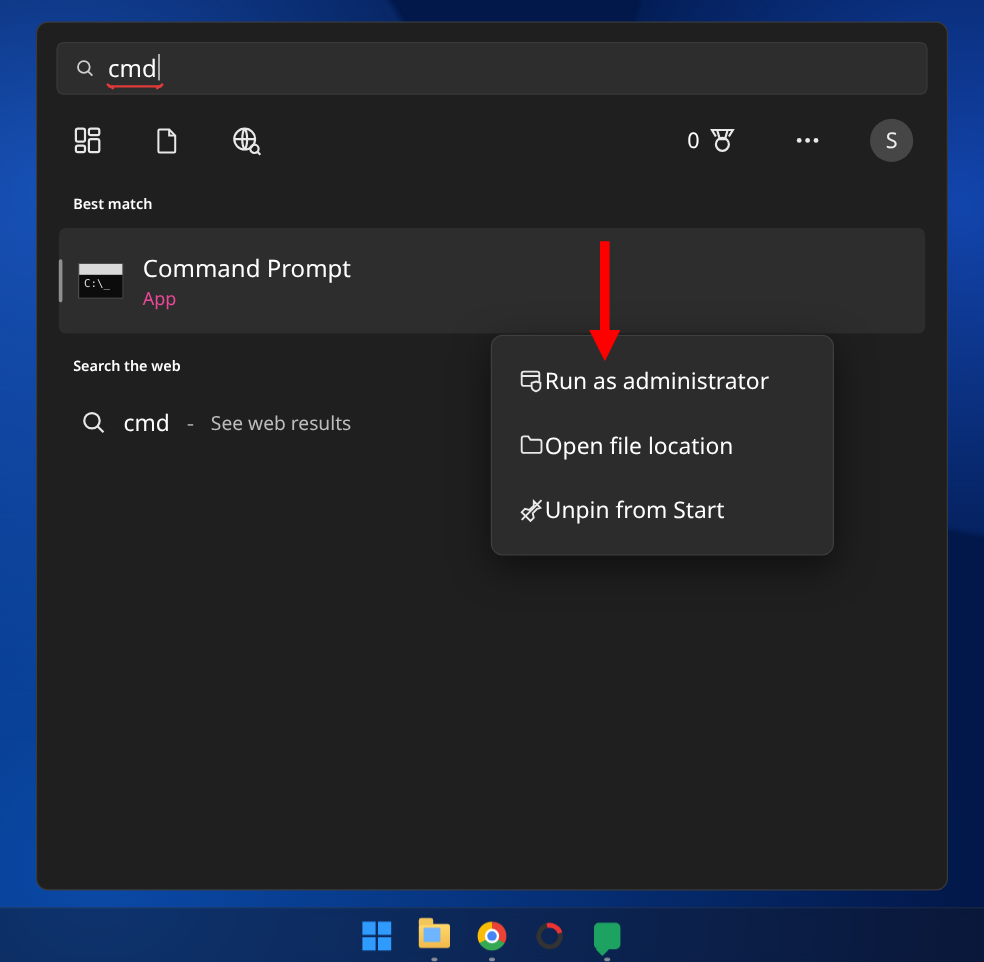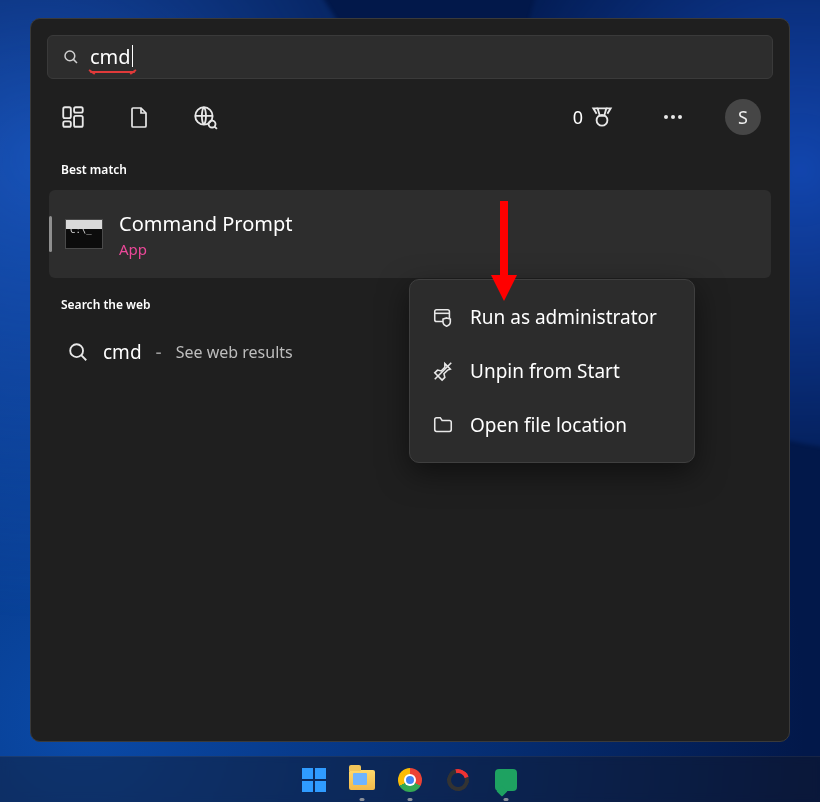--- a/index.html
+++ b/index.html
@@ -57,39 +57,39 @@
     background: #2d2d2d; border-radius: 6px; height: 88px;
     display:flex; align-items:center; gap: 16px; padding: 0 16px;
     margin: 0 2px;
   }
   .result::before {
     content:""; position:absolute; left:0px; top:26px; width:3px; height:36px;
     background:#8f8f8f; border-radius:2px;
   }
   .app-icon {
     width: 38px; height: 30px; background:#0c0c0c; border:1px solid #4a4a4a;
-    position:relative; display:flex; align-items:flex-start; padding-left:4px;
+    position:relative; display:flex; align-items:center; padding-left:4px;
   }
   .app-icon .ttl { position:absolute; top:0; left:0; right:0; height:9px; background:#d9d9d9; }
   .app-icon .cx { font: 9px/1 monospace; color:#ddd; margin-top:6px; }
   .result .meta { display:flex; flex-direction:column; gap:2px; }
   .result .title { font-size: 20px; }
   .result .sub   { font-size: 15px; color:#ec4899; }
 
   .webrow { display:flex; align-items:center; gap:14px; padding: 14px 20px; font-size:19px; }
   .webrow .dash { color:#9a9a9a; }
   .webrow .hint { color:#bdbdbd; font-size:16px; }
 
   .context {
     position:absolute; left:378px; top:260px; width:286px;
     background:#2c2c2c; border:1px solid #3f3f3f; border-radius:10px;
     padding: 10px 0; box-shadow: 0 10px 30px rgba(0,0,0,.5);
   }
   .ctx-item {
-    display:flex; align-items:center; gap:16px; height:54px;
+    display:flex; align-items:center; height:54px;
     padding: 0 22px; font-size:19px; cursor:pointer;
   }
   .ctx-item svg { flex:0 0 22px; }
 
   .arrow { position:absolute; left:460px; top:182px; pointer-events:none; }
   .arrow .shaft { width:8px; height:74px; background:#ff0000; margin-left:9px; }
   .arrow .head {
     width:0; height:0; border-left:13px solid transparent; border-right:13px solid transparent;
     border-top:26px solid #ff0000;
   }
@@ -209,30 +209,30 @@
     <div class="ctx-item">
       <svg width="22" height="22" viewBox="0 0 24 24" fill="none" stroke="#e8e8e8" stroke-width="1.7">
         <rect x="3" y="4" width="16" height="13" rx="2"></rect>
           <path d="M3 8h16"></path>
         <path d="M16 13l4 1.3v3.2c0 2-1.6 3.7-4 4.5-2.4-.8-4-2.5-4-4.5v-3.2z" fill="#2c2c2c"></path>
       </svg>
       <span>Run as administrator</span>
     </div>
     <div class="ctx-item">
       <svg width="22" height="22" viewBox="0 0 24 24" fill="none" stroke="#e8e8e8" stroke-width="1.7">
+        <path d="M3 6a2 2 0 0 1 2-2h4l2 3h8a2 2 0 0 1 2 2v8a2 2 0 0 1-2 2H5a2 2 0 0 1-2-2z"></path>
+      </svg>
+      <span>Open file location</span>
+    </div>
+    <div class="ctx-item">
+      <svg width="22" height="22" viewBox="0 0 24 24" fill="none" stroke="#e8e8e8" stroke-width="1.7">
         <path d="M14 4l6 6-3 1-4 4 1 4-3 3-8-8 3-3 4 1 4-4z"></path>
           <line x1="3" y1="21" x2="21" y2="3"></line>
       </svg>
       <span>Unpin from Start</span>
-    </div>
-    <div class="ctx-item">
-      <svg width="22" height="22" viewBox="0 0 24 24" fill="none" stroke="#e8e8e8" stroke-width="1.7">
-        <path d="M3 6a2 2 0 0 1 2-2h4l2 3h8a2 2 0 0 1 2 2v8a2 2 0 0 1-2 2H5a2 2 0 0 1-2-2z"></path>
-      </svg>
-      <span>Open file location</span>
     </div>
   </div>
 
   <div class="arrow">
     <div class="shaft"></div>
       <div class="head"></div>
   </div>
 </div>
 
 <div class="taskbar">

